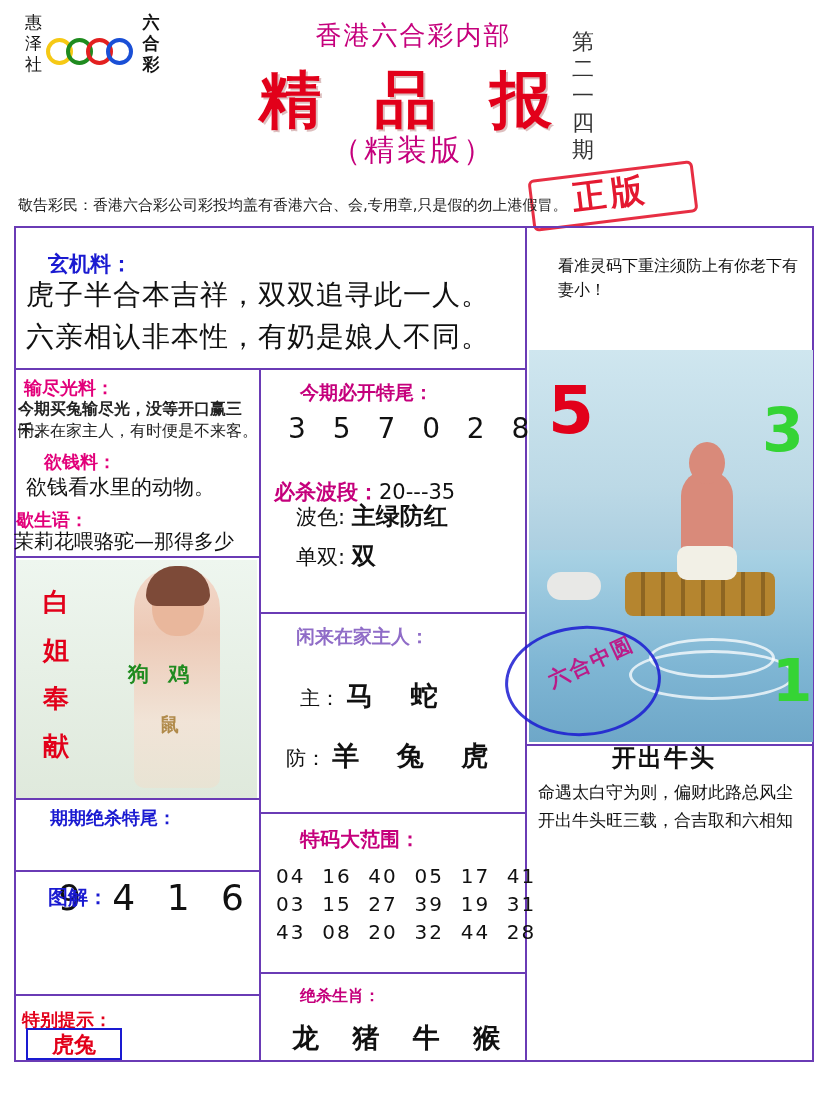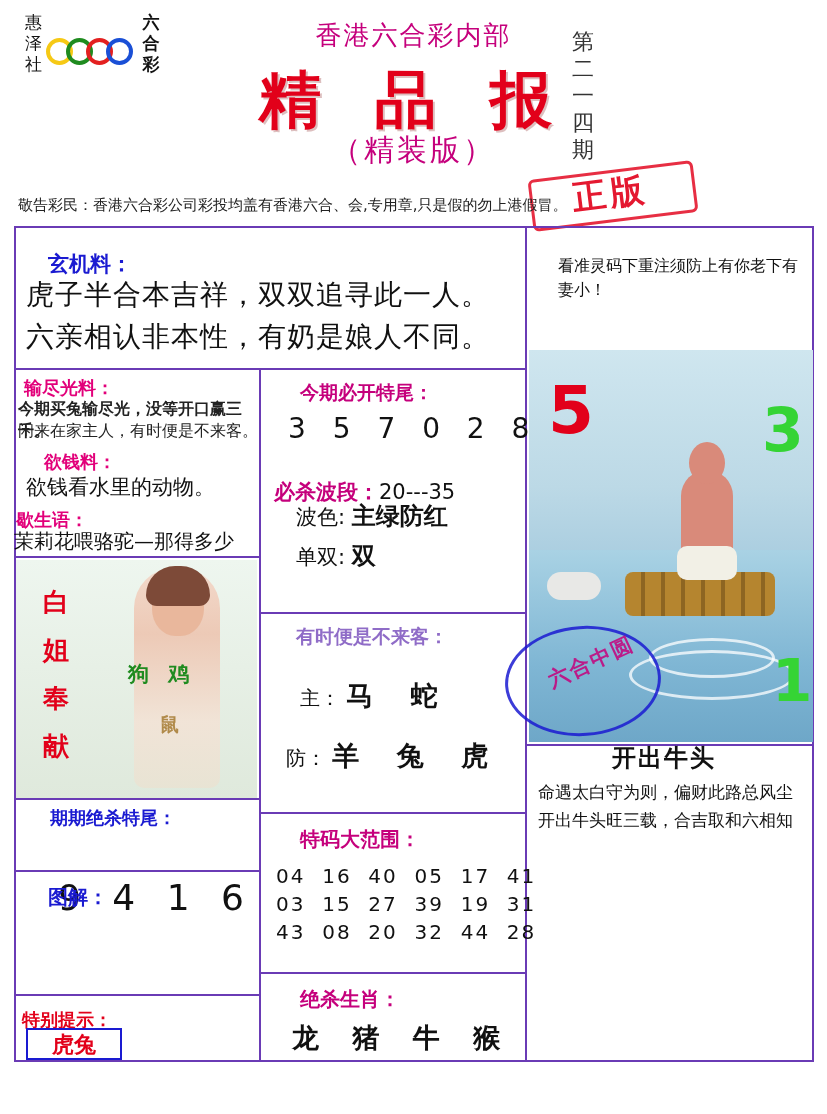--- a/index.html
+++ b/index.html
@@ -382,21 +382,21 @@
     font-size: 20px;
     line-height: 28px;
     color: #111;
     letter-spacing: 2px;
   }
   .tema-grid div { white-space: pre; }
 
   .jueshasx-label {
     position: absolute;
     left: 300px; top: 986px;
-    font-size: 20px;
+    font-size: 16px;
     font-weight: bold;
     color: #c5007c;
   }
   .jueshasx-val {
     position: absolute;
     left: 292px; top: 1020px;
     font-size: 27px;
     font-weight: bold;
     letter-spacing: 12px;
     color: #111;
@@ -611,21 +611,21 @@
 </div>
 <div class="bose-row">
   <span>波色:</span>
   <span class="v">主绿防红</span>
 </div>
 <div class="danshuang-row">
   <span>单双:</span>
   <span class="v">双</span>
 </div>
 
-<div class="shengxiao-label">有时便是不来客：</div>
+<div class="shengxiao-label">闲来在家主人：</div>
 <div class="gong-row">
   <span>主：</span>
   <span class="v">马 蛇</span>
 </div>
 <div class="fang-row">
   <span>防：</span>
   <span class="v">羊 兔 虎</span>
 </div>
 
 <div class="tema-label">特码大范围：</div>

